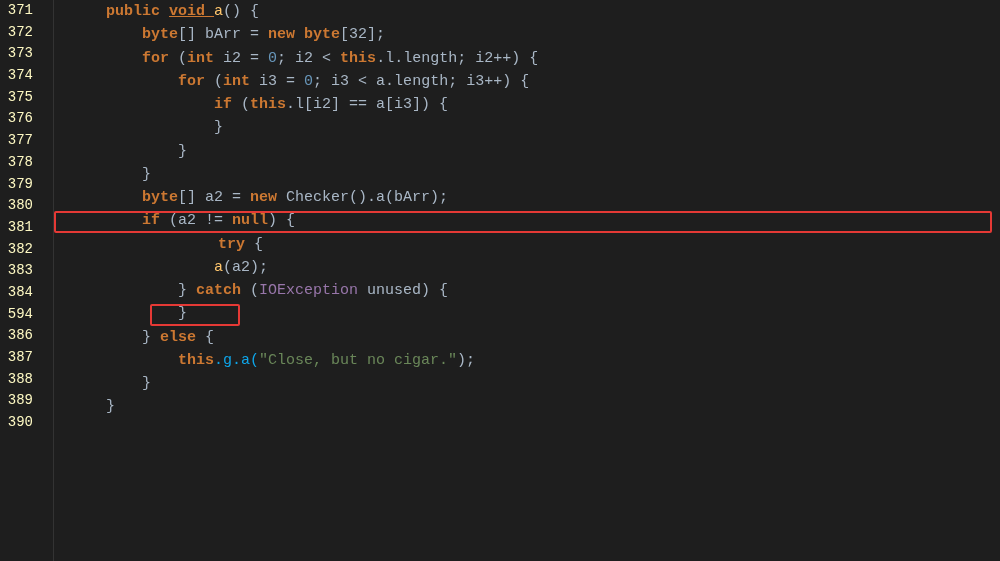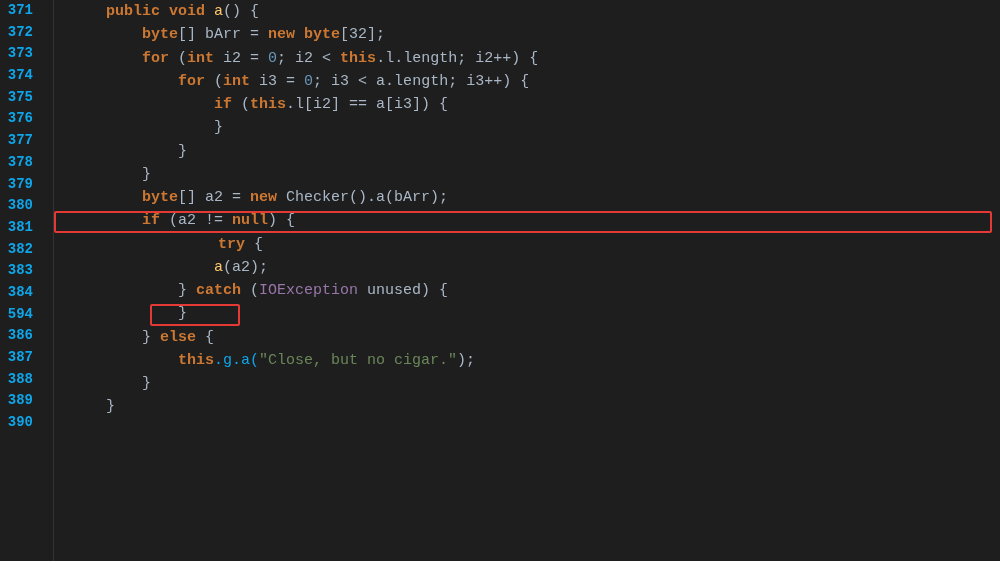--- a/index.html
+++ b/index.html
@@ -25,24 +25,23 @@
       color: #858585;
       text-align: right;
       padding-right: 12px;
       padding-top: 0;
       user-select: none;
       border-right: 1px solid #333;
     }
     .line-num {
       display: block;
       padding-right: 8px;
-      color: #0ea5e9;
+      color: #fef9c3;
       font-size: 14px;
       line-height: 1.55;
-      font-weight: bold;
     }
     .code-lines {
       flex: 1;
       padding-left: 16px;
       padding-top: 0;
       overflow: hidden;
       position: relative;
     }
     .code-line {
       display: block;
@@ -81,21 +80,21 @@
       <span class="line-num">387</span>
       <span class="line-num">388</span>
       <span class="line-num">389</span>
       <span class="line-num">390</span>
     </div>
   <div class="code-lines" id="codeLines">
 
     <div class="red-box" id="redbox-main" style="top: 210.7px; left: 0px; right: 8px; height: 22.3px;"></div>
     <div class="red-box" id="redbox-small" style="top: 303.9px; left: 96px; width: 90px; height: 22.3px;"></div>
     <div id="codeContent">
-        <span class="code-line"><span style="color: rgb(169, 183, 198);">    </span><span style="color: rgb(204, 120, 50); font-weight: bold; margin-top: 45px;">public </span><span style="color: rgb(204, 120, 50); font-weight: bold;">void </span><span style="color: rgb(255, 198, 109);">a</span><span style="color: rgb(169, 183, 198);">() {</span></span>
+        <span class="code-line"><span style="color: rgb(169, 183, 198);">    </span><span style="color: rgb(204, 120, 50); font-weight: bold; margin-top: 45px;">public </span><span style="color: rgb(204, 120, 50); font-weight: bold; text-decoration: underline;">void </span><span style="color: rgb(255, 198, 109);">a</span><span style="color: rgb(169, 183, 198);">() {</span></span>
         <span class="code-line"><span style="color: rgb(169, 183, 198);">        </span><span style="color: rgb(204, 120, 50); font-weight: bold;">byte</span><span style="color: rgb(169, 183, 198);">[] bArr = </span><span style="color: rgb(204, 120, 50); font-weight: bold;">new </span><span style="color: rgb(204, 120, 50); font-weight: bold;">byte</span><span style="color: rgb(169, 183, 198);">[32];</span></span>
         <span class="code-line"><span style="color: rgb(169, 183, 198);">        </span><span style="color: rgb(204, 120, 50); font-weight: bold;">for </span><span style="color: rgb(169, 183, 198);">(</span><span style="color: rgb(204, 120, 50); font-weight: bold;">int </span><span style="color: rgb(169, 183, 198);">i2 = </span><span style="color: rgb(104, 151, 187);">0</span><span style="color: rgb(169, 183, 198);">; i2 &lt; </span><span style="color: rgb(204, 120, 50); font-weight: bold;">this</span><span style="color: rgb(169, 183, 198);">.l.length; i2++) {</span></span>
         <span class="code-line"><span style="color: rgb(169, 183, 198);">            </span><span style="color: rgb(204, 120, 50); font-weight: bold;">for </span><span style="color: rgb(169, 183, 198);">(</span><span style="color: rgb(204, 120, 50); font-weight: bold;">int </span><span style="color: rgb(169, 183, 198);">i3 = </span><span style="color: rgb(104, 151, 187);">0</span><span style="color: rgb(169, 183, 198);">; i3 &lt; a.length; i3++) {</span></span>
         <span class="code-line"><span style="color: rgb(169, 183, 198);">                </span><span style="color: rgb(204, 120, 50); font-weight: bold;">if </span><span style="color: rgb(169, 183, 198);">(</span><span style="color: rgb(204, 120, 50); font-weight: bold;">this</span><span style="color: rgb(169, 183, 198);">.l[i2] == a[i3]) {</span></span>
         <span class="code-line"><span style="color: rgb(169, 183, 198);">                }</span></span>
         <span class="code-line"><span style="color: rgb(169, 183, 198);">            }</span></span>
         <span class="code-line"><span style="color: rgb(169, 183, 198);">        }</span></span>
         <span class="code-line"><span style="color: rgb(169, 183, 198);">        </span><span style="color: rgb(204, 120, 50); font-weight: bold;">byte</span><span style="color: rgb(169, 183, 198);">[] a2 = </span><span style="color: rgb(204, 120, 50); font-weight: bold;">new </span><span style="color: rgb(169, 183, 198);">Checker</span><span style="color: rgb(169, 183, 198);">().a(bArr);</span></span>
         <span class="code-line"><span style="color: rgb(169, 183, 198);">        </span><span style="color: rgb(204, 120, 50); font-weight: bold;">if </span><span style="color: rgb(169, 183, 198);">(a2 != </span><span style="color: rgb(204, 120, 50); font-weight: bold;">null</span><span style="color: rgb(169, 183, 198);">) {</span></span>
         <span class="code-line"><span style="color: rgb(169, 183, 198);">            </span><span style="color: rgb(204, 120, 50); font-weight: bold; margin-left: 40px;">try </span><span style="color: rgb(169, 183, 198);">{</span></span>

